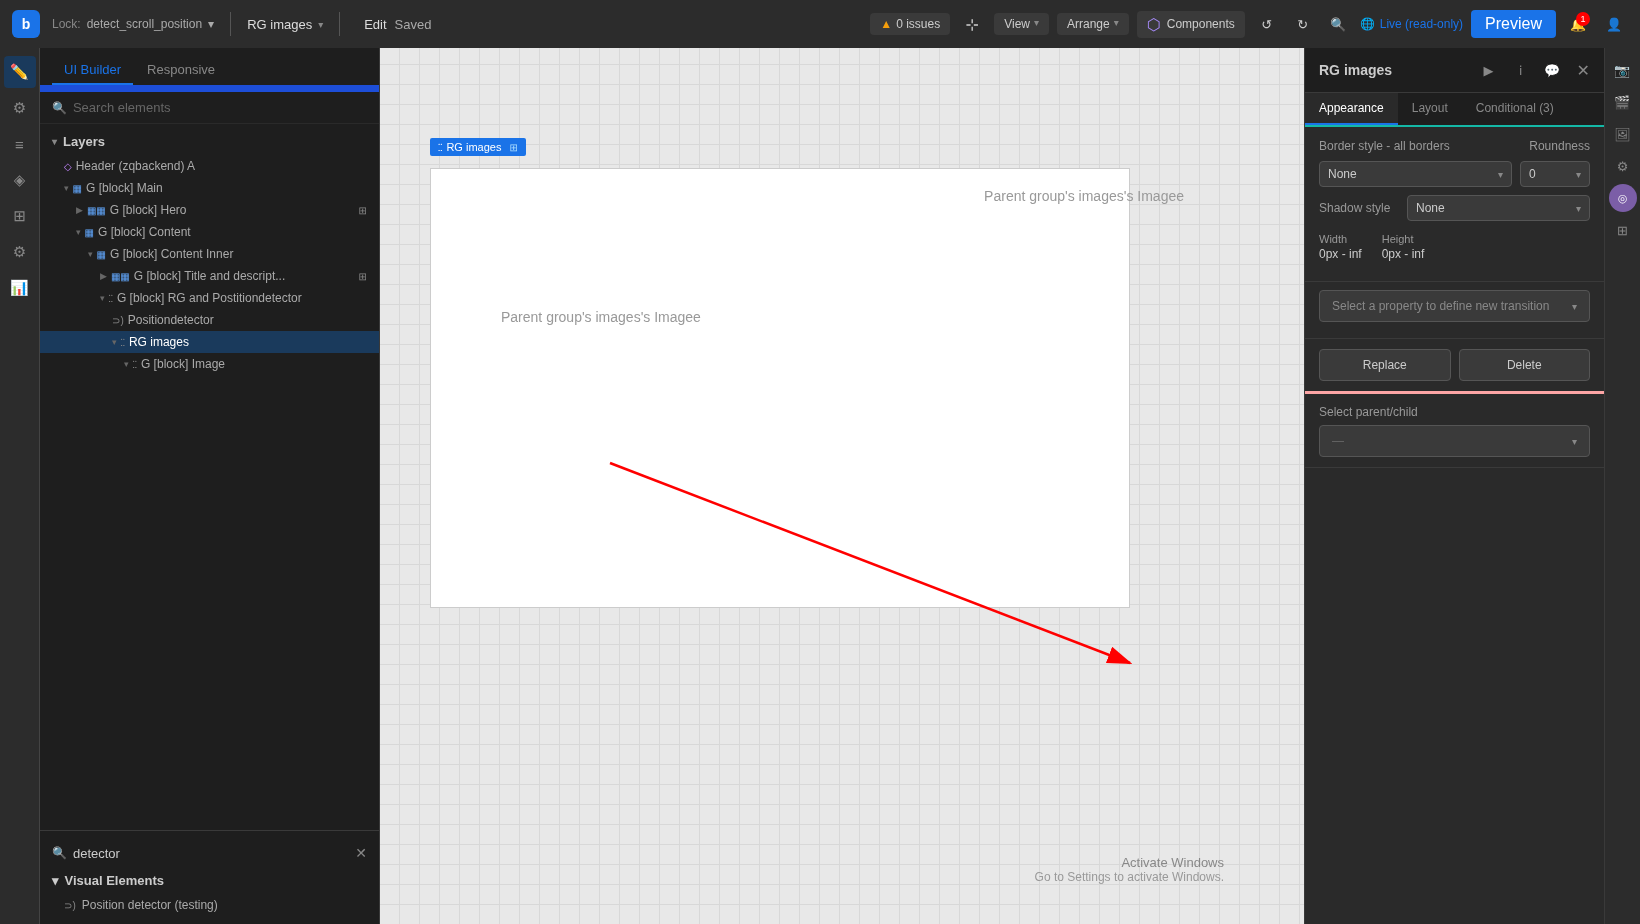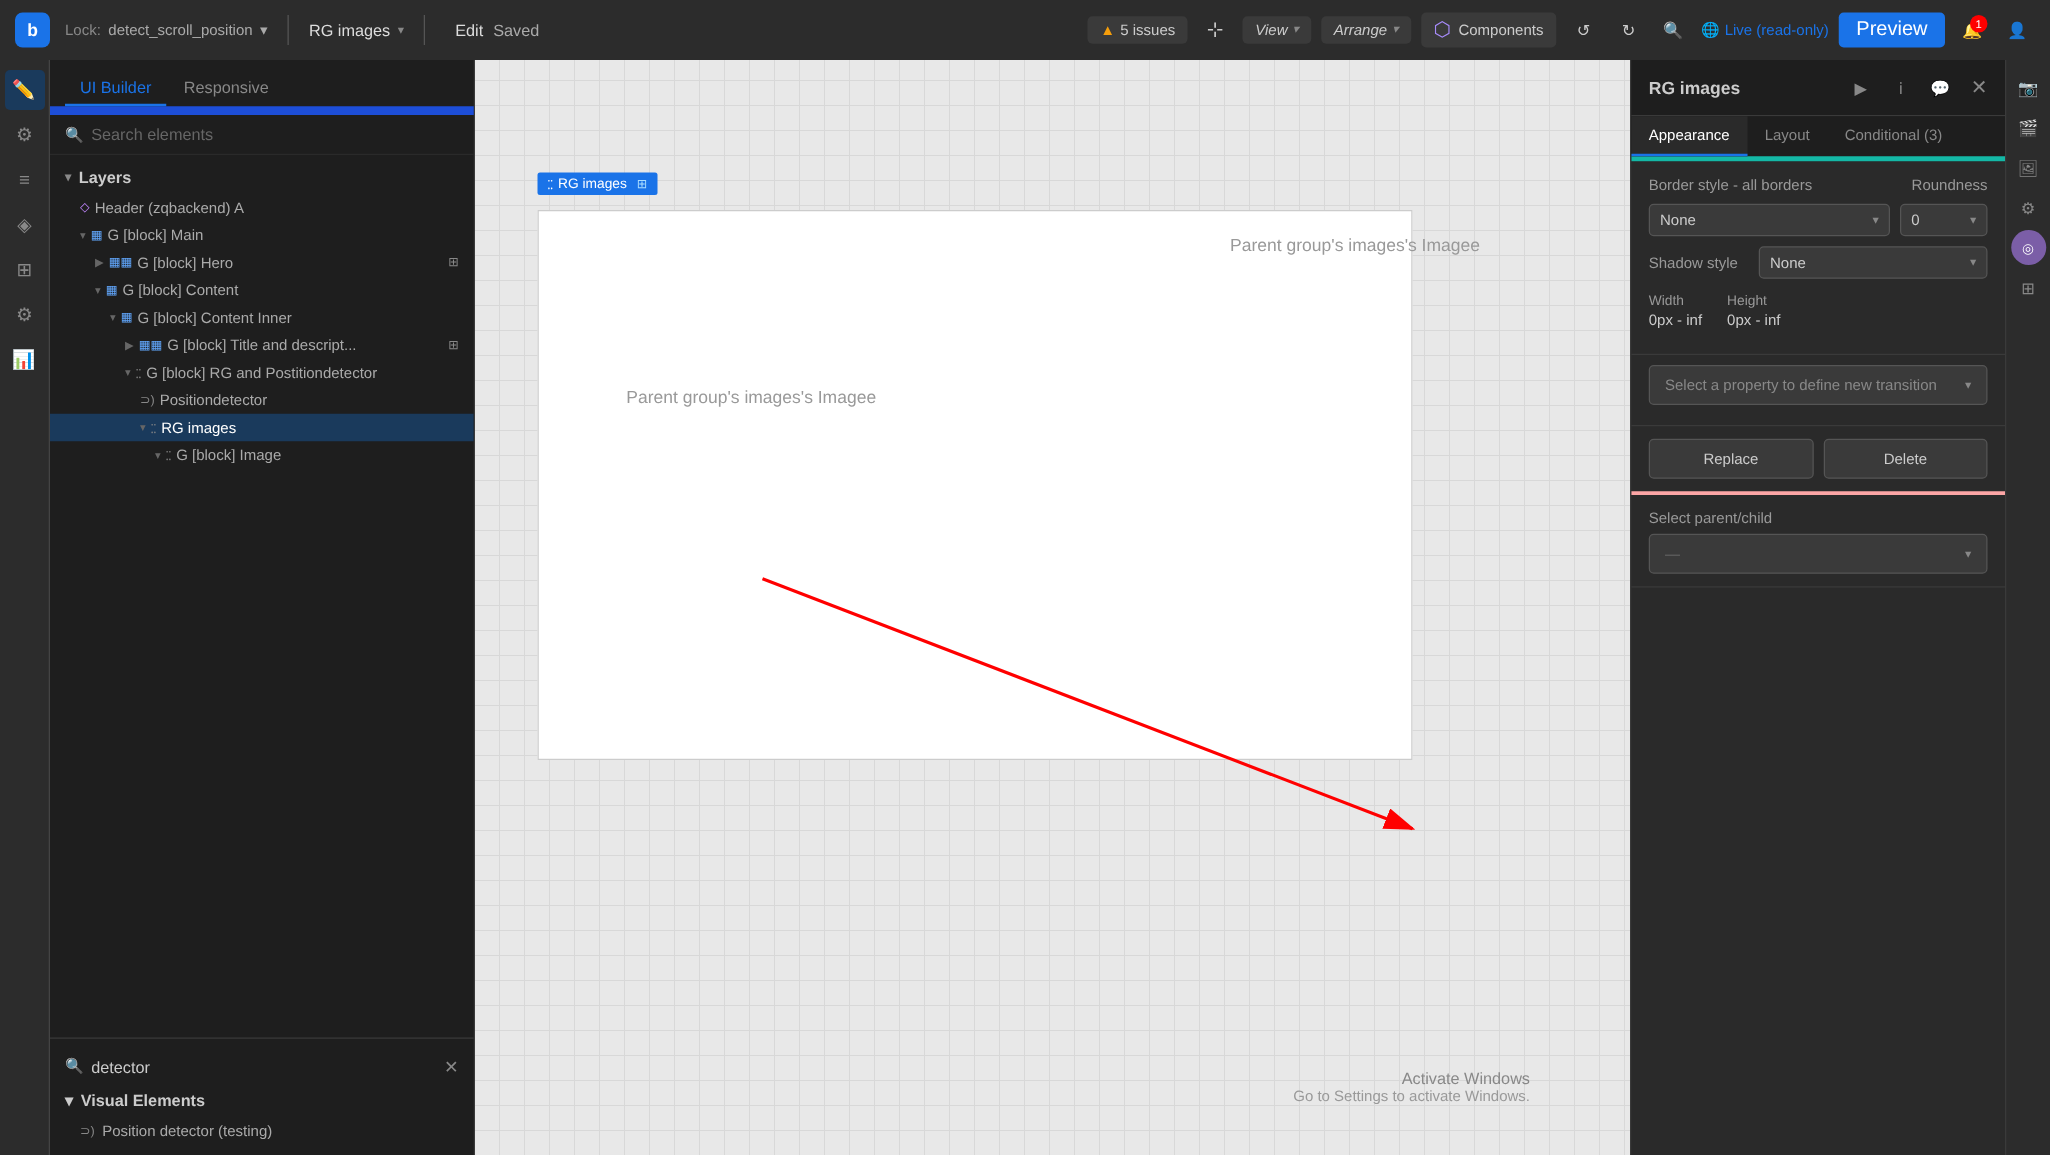--- a/index.html
+++ b/index.html
@@ -46,21 +46,20 @@
       padding: 4px 10px;
       border-radius: 4px;
     }
     .topbar-btn {
       color: #ccc; font-size: 12px;
       background: #3a3a3a;
       padding: 4px 10px;
       border-radius: 4px;
       display: flex; align-items: flex-start; gap: 4px;
       cursor: pointer;
-      font-style: italic;
     }
     .topbar-components {
       display: flex; align-items: center; gap: 6px;
       color: #ccc; font-size: 12px;
       background: #3a3a3a;
       padding: 4px 10px;
       border-radius: 4px;
       cursor: pointer;
     }
     .topbar-icon-btn {
@@ -310,21 +309,21 @@
       color: #888; cursor: pointer; font-size: 13px;
     }
     .panel-close {
       color: #888; cursor: pointer; font-size: 16px; margin-left: 4px;
     }
 
     
     .panel-tabs {
       display: flex;
       background: #1e1e1e;
-      border-bottom: 4px solid #14b8a6;
+      border-bottom: 2px solid #14b8a6;
     }
     .panel-tab {
       padding: 8px 14px;
       color: #888;
       font-size: 12px;
       cursor: pointer;
       border-bottom: 2px solid transparent;
     }
     .panel-tab.active {
       color: #fff;
@@ -521,21 +520,21 @@
   <div class="topbar-rg">
     <span>RG images</span>
     <span class="topbar-chevron">▾</span>
   </div>
   <div class="topbar-divider"></div>
   <span class="topbar-edit">Edit</span>
   <span class="topbar-saved">Saved</span>
   <div class="topbar-spacer"></div>
   <div class="topbar-issues">
     <span style="color:#f59e0b">▲</span>
-    <span>5 issues</span>
+    <span>0 issues</span>
   </div>
   <div class="topbar-icon-btn" style="font-size:16px">⊹</div>
   <div class="topbar-btn">
     <span>View</span>
     <span class="topbar-chevron">▾</span>
   </div>
   <div class="topbar-btn">
     <span>Arrange</span>
     <span class="topbar-chevron">▾</span>
   </div>

